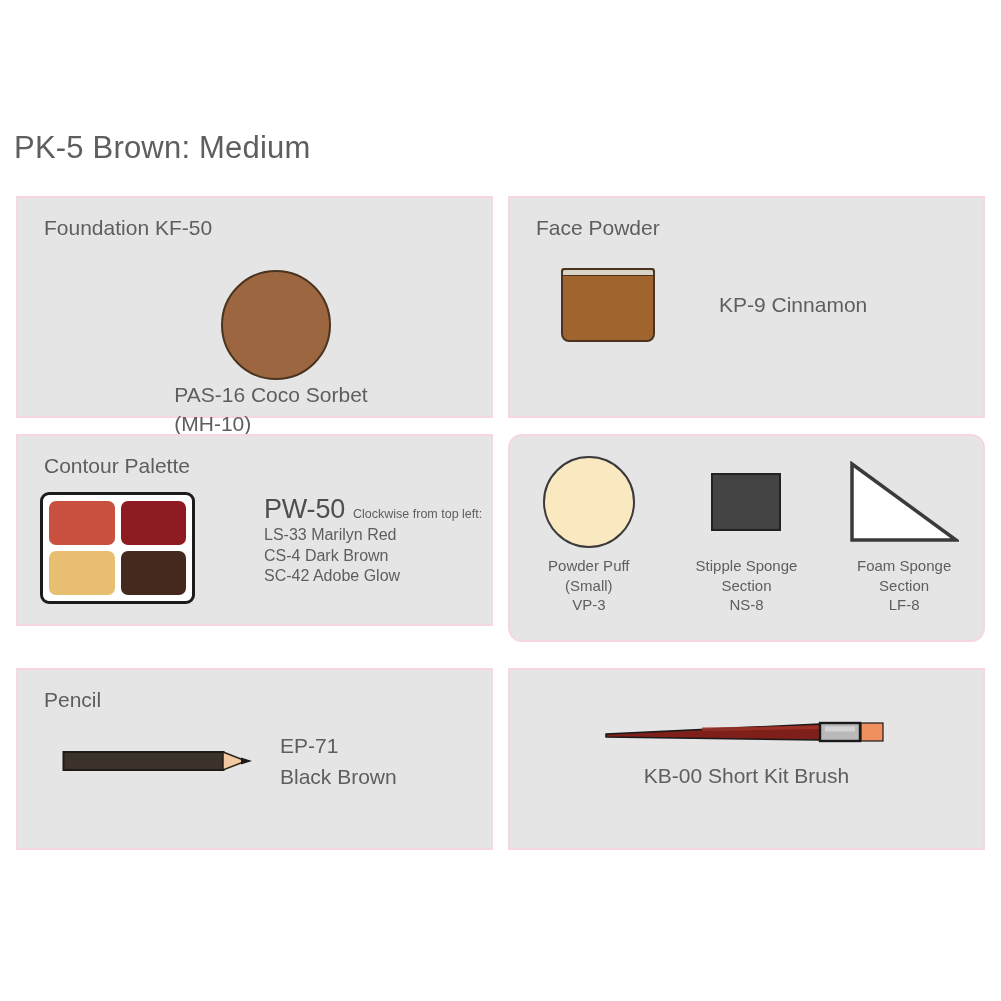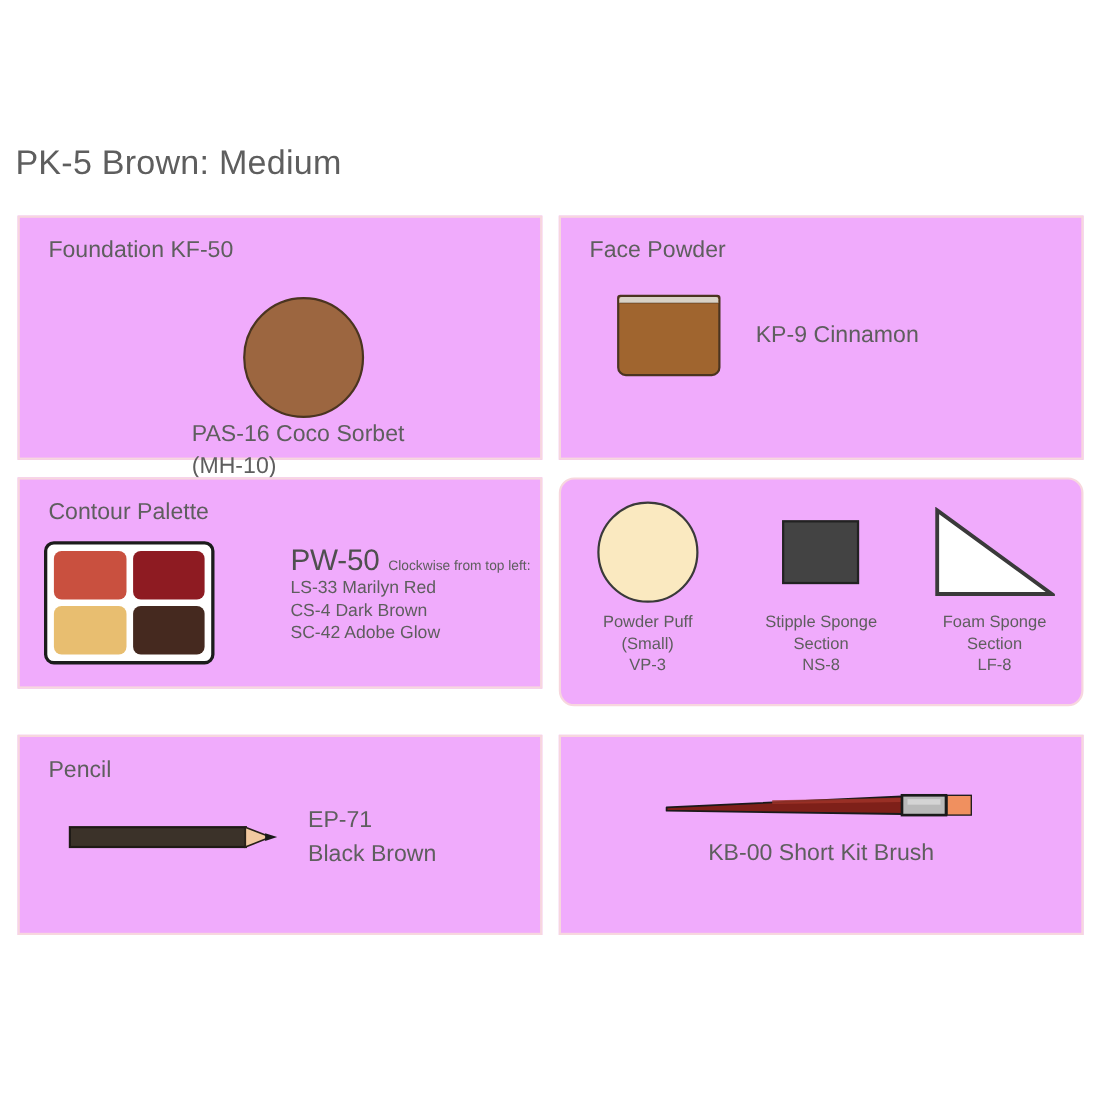--- a/index.html
+++ b/index.html
@@ -22,21 +22,21 @@
     top: 130px;
     font-size: 31px;
     color: #5e5e5e;
     letter-spacing: 0.2px;
     white-space: nowrap;
   }
 
   .panel {
     position: absolute;
     border: 2px solid #f7d7de;
-    background: #f0abfc;
+    background: #e5e5e5;
     box-sizing: border-box;
   }
   .panel-heading {
     position: absolute;
     left: 26px;
     top: 18px;
     font-size: 21px;
     color: #5e5e5e;
     white-space: nowrap;
   }
@@ -103,21 +103,21 @@
     position: absolute;
     left: 2px;
     top: 2px;
     right: 2px;
     height: 5px;
     background: #d9d2c6;
     border-bottom: 1px solid #4a3420;
     border-radius: 2px 2px 0 0;
   }
   .powder-label {
-    margin-left: 32px;
+    margin-left: 64px;
     font-size: 21px;
     color: #5e5e5e;
   }
 
   
   .contour-row {
     position: absolute;
     left: 0; top: 56px;
     width: 100%;
     display: flex;

